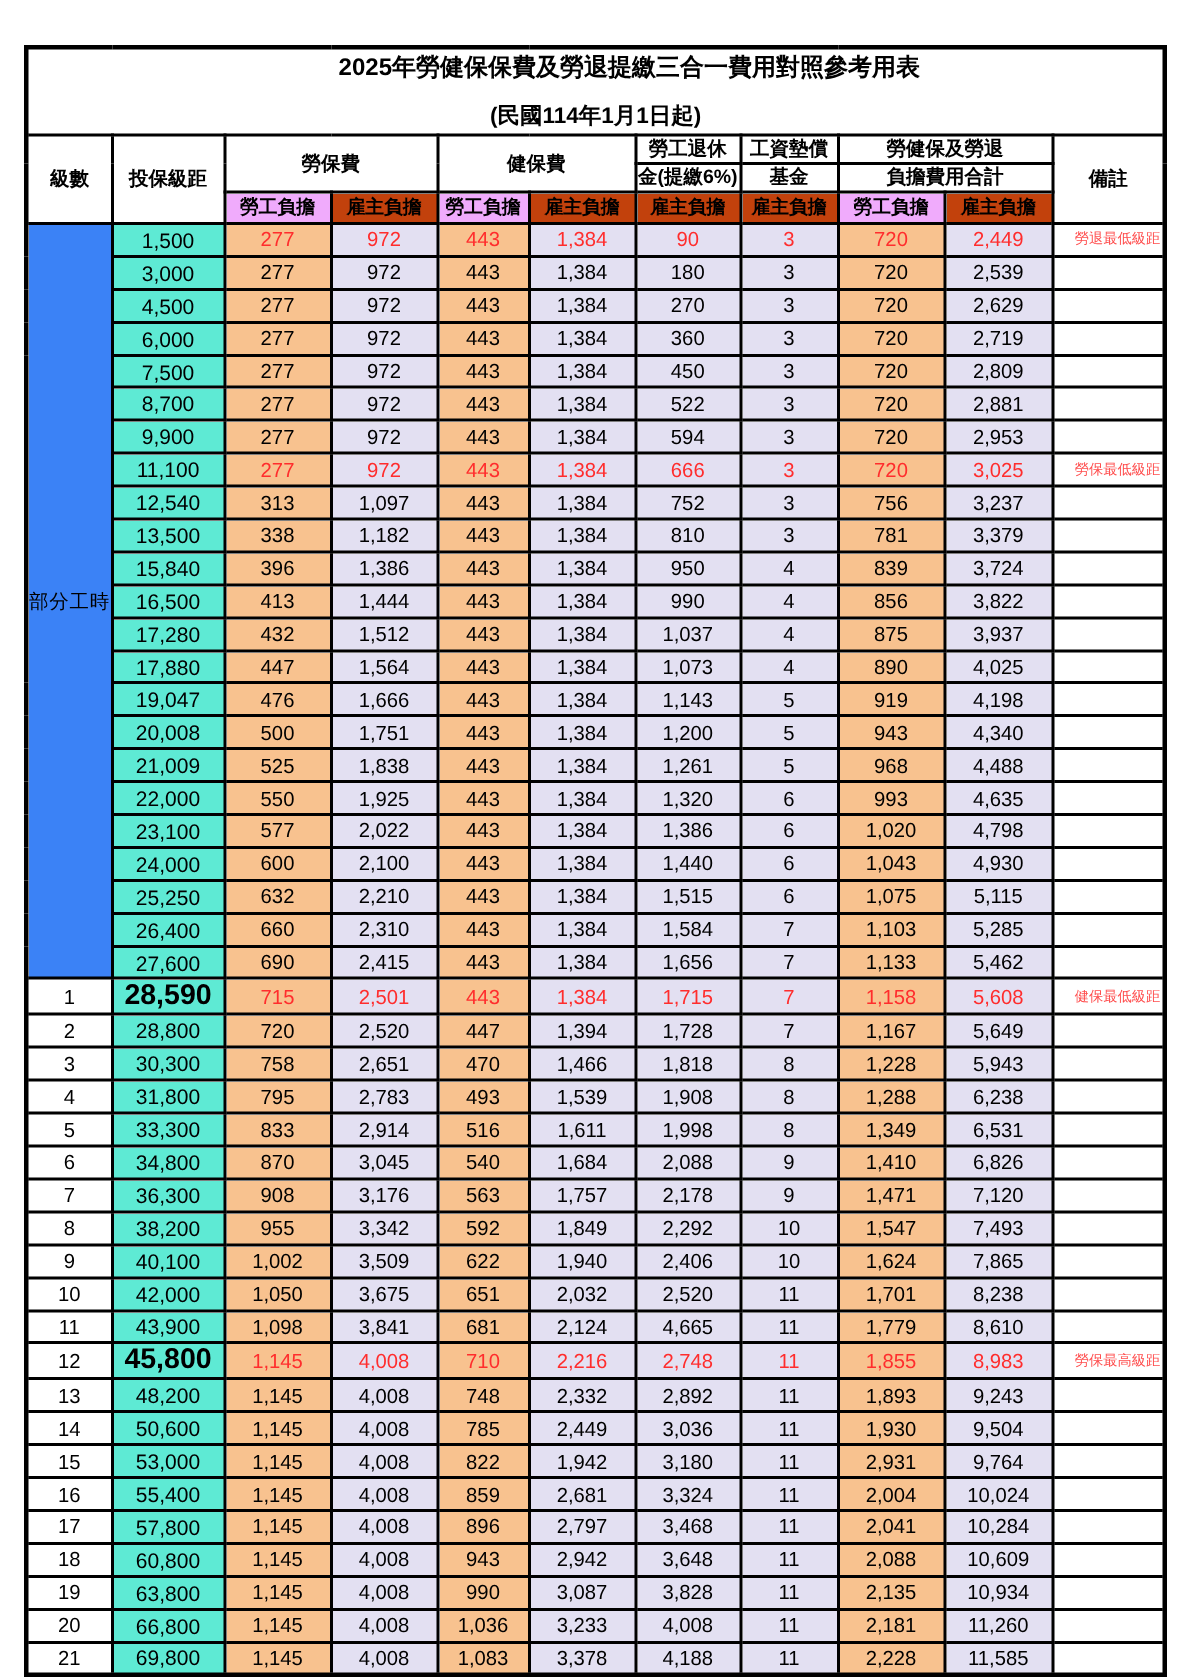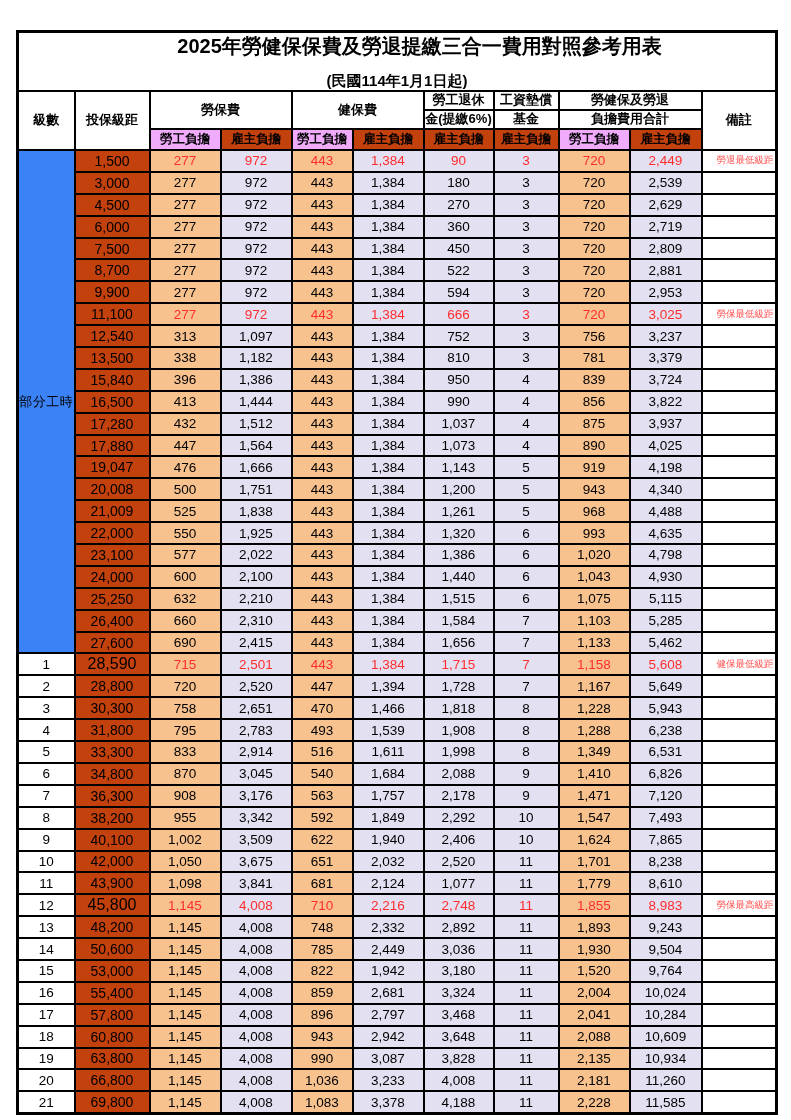--- a/index.html
+++ b/index.html
@@ -1,33 +1,33 @@
 <!DOCTYPE html>
 <html><head>
 <meta charset="utf-8">
 <style>
   html,body{margin:0;padding:0;background:#ffffff;width:791px;height:1120px;}
   body{font-family:"Liberation Sans","DejaVu Sans",sans-serif;color:#000;}
   .sheet{padding:30px 0 0 16px;}
   table{border-collapse:collapse;table-layout:fixed;width:759px;border:3px solid #000;}
   th,td{border:2px solid #000;text-align:center;vertical-align:middle;padding:0;overflow:hidden;white-space:nowrap;}
   .title-cell{height:56px;background:#fff;}
-  .title-line{font-size:20px;font-weight:bold;line-height:1.35;margin-left:45px;}
+  .title-line{font-size:16px;font-weight:bold;line-height:1.35;margin-left:45px;}
   .subtitle-line{font-size:15px;font-weight:bold;line-height:1.2;margin-top:12px;}
   thead th{background:#fff;font-weight:bold;font-size:13px;}
   th.h1{height:17px;line-height:1.1;}
   th.h2{height:17px;line-height:1.1;}
   th.h3{height:19px;font-size:12.5px;}
   th.emp{background:#f0abfc;}
   th.er{background:#c2410c;}
   tbody td{height:19.9px;font-size:13.5px;}
   td.level{background:#fff;font-size:13.5px;}
   td.level-merged{background:#3b82f6;font-size:13px;letter-spacing:0.5px;}
-  td.bracket{background:#c2410c;font-size:14px;}
-  td.bracket.bold{font-weight:normal;font-size:16px;}
+  td.bracket{background:#5eead4;font-size:14px;}
+  td.bracket.bold{font-weight:bold;font-size:19px;}
   td.emp{background:#F8C28F;}
   td.er{background:#E3E0F2;}
   td.note{background:#fff;font-size:9.5px;color:#FF4D4D;padding:0 14px;}
   tr.hl td.val{color:#FF2D2D;}
 </style>
 </head>
 <body>
 
 <div class="sheet">
   <table>
@@ -485,21 +485,21 @@
           <td class="er val">8,238</td>
           <td class="note"></td>
         </tr>
         <tr>
           <td class="level">11</td>
           <td class="bracket">43,900</td>
           <td class="emp val">1,098</td>
           <td class="er val">3,841</td>
           <td class="emp val">681</td>
           <td class="er val">2,124</td>
-          <td class="er val">1,077</td>
+          <td class="er val">4,665</td>
           <td class="er val">11</td>
           <td class="emp val">1,779</td>
           <td class="er val">8,610</td>
           <td class="note"></td>
         </tr>
         <tr class="hl">
           <td class="level">12</td>
           <td class="bracket bold">45,800</td>
           <td class="emp val">1,145</td>
           <td class="er val">4,008</td>
@@ -539,21 +539,21 @@
         </tr>
         <tr>
           <td class="level">15</td>
           <td class="bracket">53,000</td>
           <td class="emp val">1,145</td>
           <td class="er val">4,008</td>
           <td class="emp val">822</td>
           <td class="er val">1,942</td>
           <td class="er val">3,180</td>
           <td class="er val">11</td>
-          <td class="emp val">1,520</td>
+          <td class="emp val">2,931</td>
           <td class="er val">9,764</td>
           <td class="note"></td>
         </tr>
         <tr>
           <td class="level">16</td>
           <td class="bracket">55,400</td>
           <td class="emp val">1,145</td>
           <td class="er val">4,008</td>
           <td class="emp val">859</td>
           <td class="er val">2,681</td>

